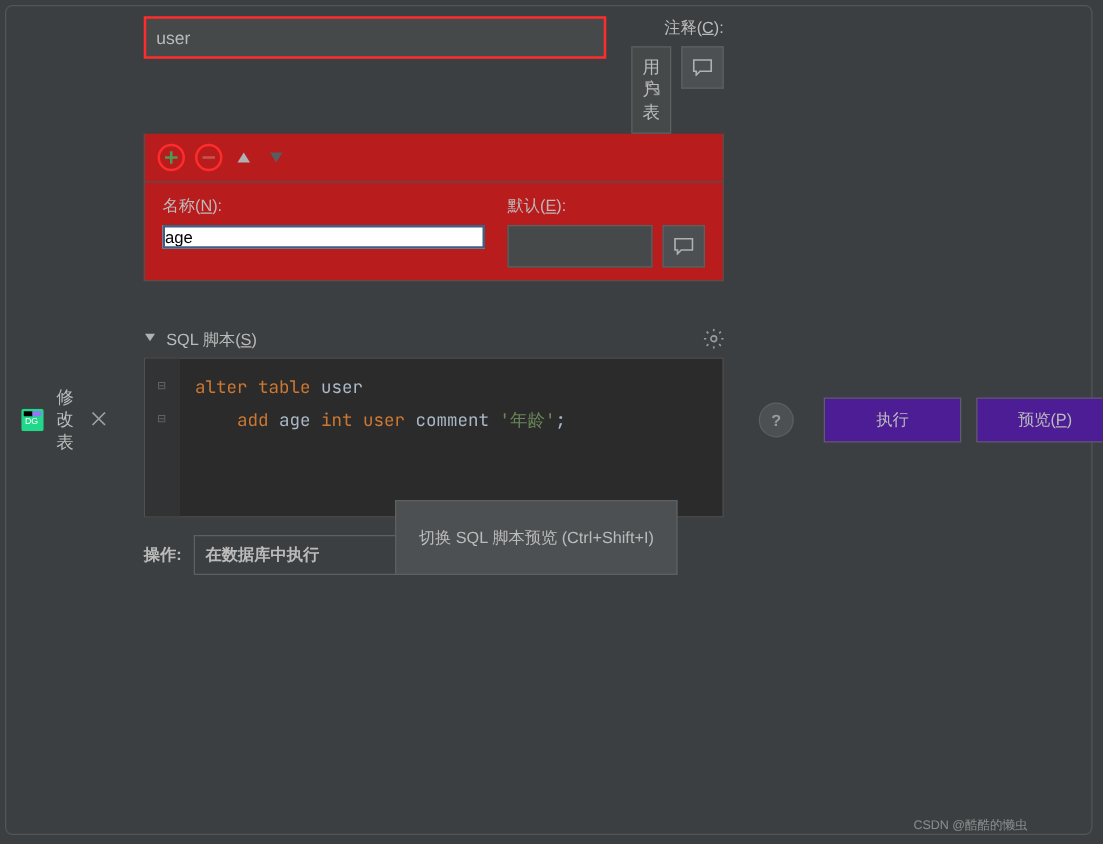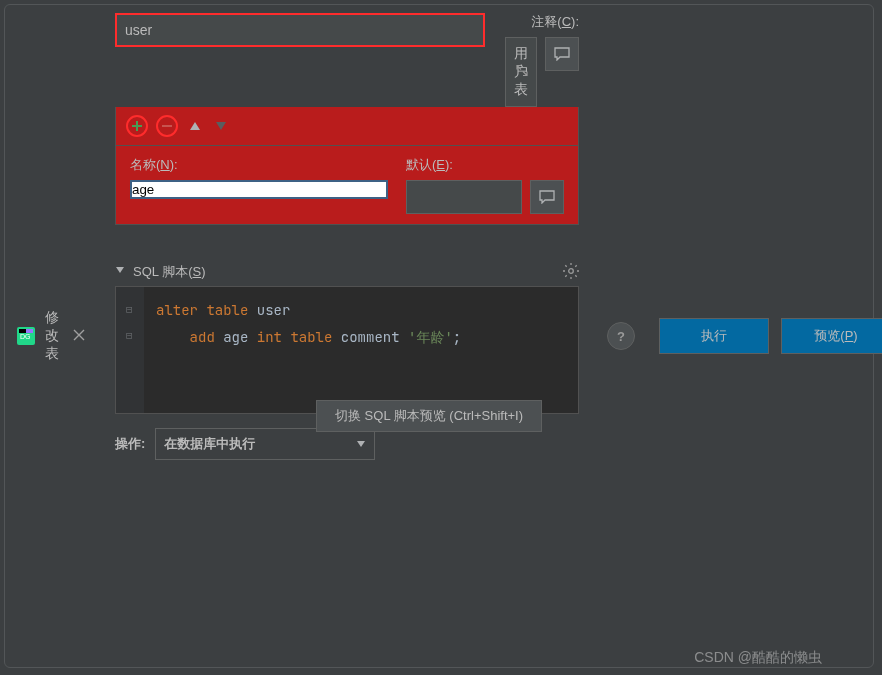--- a/index.html
+++ b/index.html
@@ -85,21 +85,21 @@
 .check { display: flex; align-items: center; gap: 6px; cursor: pointer; }
 .check input { width: 16px; height: 16px; accent-color: #5e6060; }
 .sql-header { display: flex; gap: 8px; margin-top: 34px; padding: 4px 0; }
 .sql-header .caret { cursor: pointer; }
 .sql-header .gear { margin-left: auto; color: #9a9a9a; cursor: pointer; }
 .tooltip {
   position: absolute;
   left: 316px; top: 400px;
   background: #4c5052;
   border: 1px solid #5e6060;
-  padding: 6px 18px;
+  padding: 20px 18px;
   color: #bbbbbb;
   z-index: 10;
 }
 .code-area {
   background: #2b2b2b;
   border: 1px solid #515151;
   font-family: "JetBrains Mono", Consolas, monospace;
   font-size: 14px;
   padding: 10px 8px;
   line-height: 1.9;
@@ -117,26 +117,26 @@
 .bottom-row { display: flex; align-items: center; gap: 10px; margin-top: 14px; font-weight: bold; }
 .select { background: #3c3f41; border: 1px solid #5e6060; color: #bbbbbb; padding: 6px 8px; min-width: 220px; display: flex; justify-content: space-between; align-items: center; cursor: pointer; }
 .footer { display: flex; align-items: center; padding: 12px 14px; gap: 12px; }
 .help-btn {
   width: 28px; height: 28px; border-radius: 50%;
   background: #4c5052; border: 1px solid #5e6060;
   display: flex; align-items: center; justify-content: center;
   cursor: pointer; color: #9a9a9a; font-weight: bold;
 }
 .footer-btn {
-  background: #0369a1; border: 1px solid #5e6060;
+  background: #4c1d95; border: 1px solid #5e6060;
   padding: 8px 26px; color: #bbbbbb; cursor: pointer;
   min-width: 110px; text-align: center;
 }
 .spacer { flex: 1; }
-.watermark { position: absolute; bottom: 8px; right: 60px; color: #d0d0d088; font-size: 14px; z-index: 20; }
+.watermark { position: absolute; bottom: 8px; right: 60px; color: #d0d0d088; font-size: 10px; z-index: 20; }
 u { text-decoration: underline; }
 </style>
 </head>
 <body>
 
 <div class="dialog">
 
   <div class="titlebar">
     <span class="app-icon">
       <svg width="18" height="18">
@@ -241,21 +241,21 @@
           </svg>
       </span>
     </div>
 
     <div class="code-area">
       <div class="gutter">
         <span class="gut-icon l1">⊟</span>
         <span class="gut-icon l2">⊟</span>
       </div>
       <div class="code-line"><span class="kw">alter table</span><span> user</span></div>
-      <div class="code-line"><span class="kw">    add </span><span>age </span><span class="kw">int table</span><span> comment </span><span class="str">'年龄'</span><span>;</span></div>
+      <div class="code-line"><span class="kw">    add </span><span>age </span><span class="kw">int user</span><span> comment </span><span class="str">'年龄'</span><span>;</span></div>
     </div>
 
     <div class="bottom-row">
       <span>操作:</span>
       <div class="select">
         <span>在数据库中执行</span>
         <svg width="10" height="8" viewBox="0 0 10 8">
             <path d="M1 1 L9 1 L5 7 Z" fill="#afb1b3"></path>
           </svg>
       </div>

